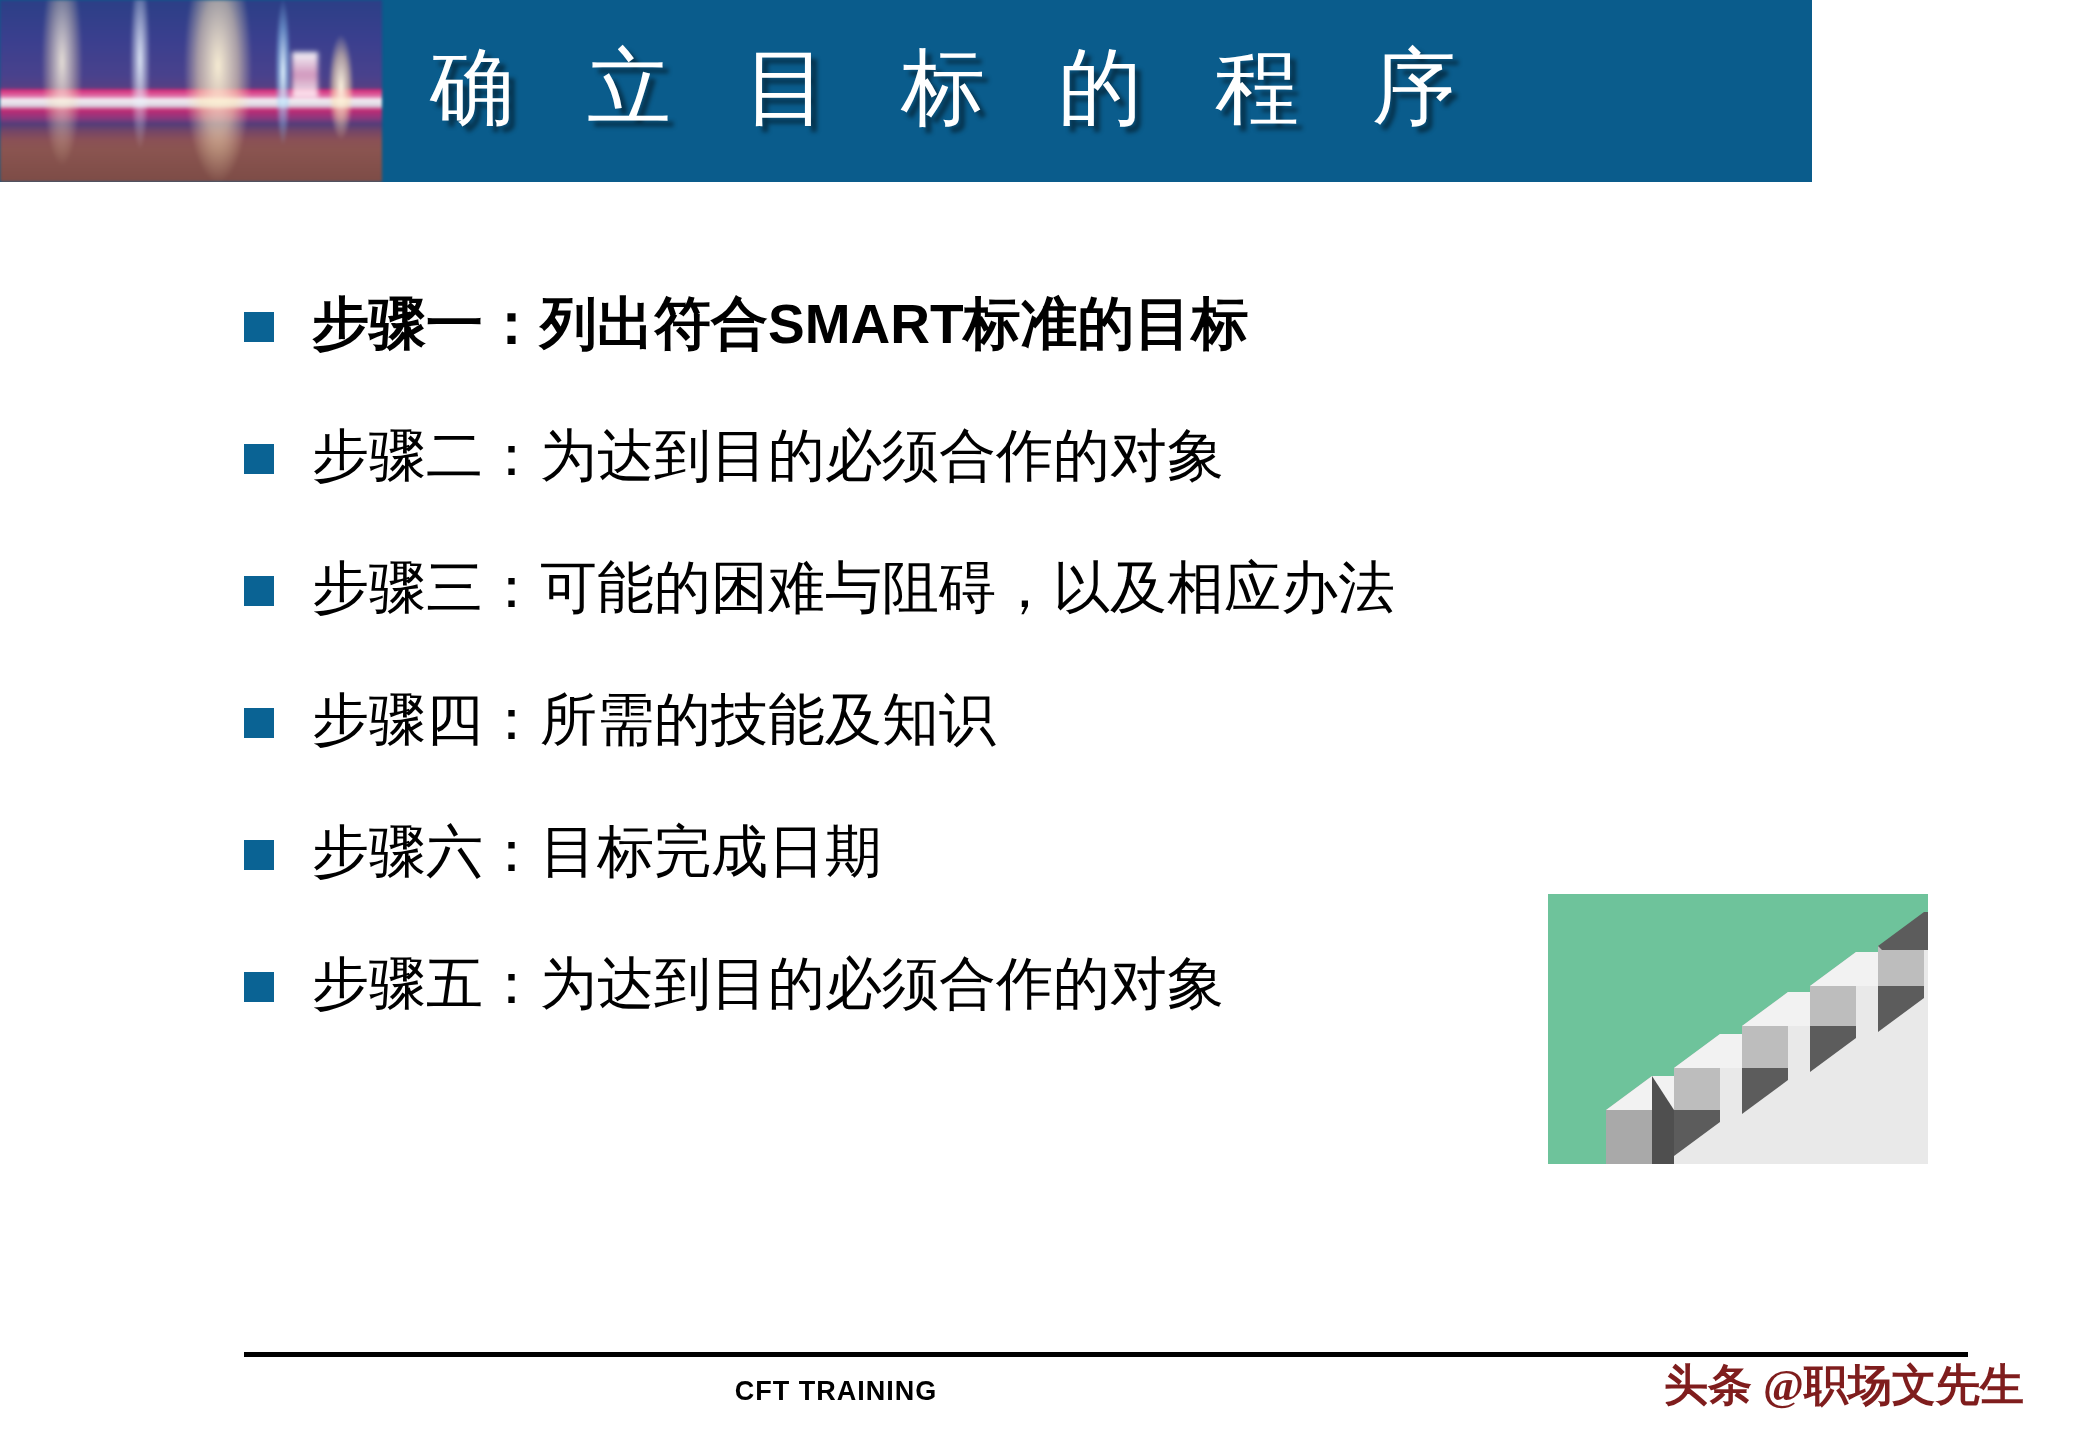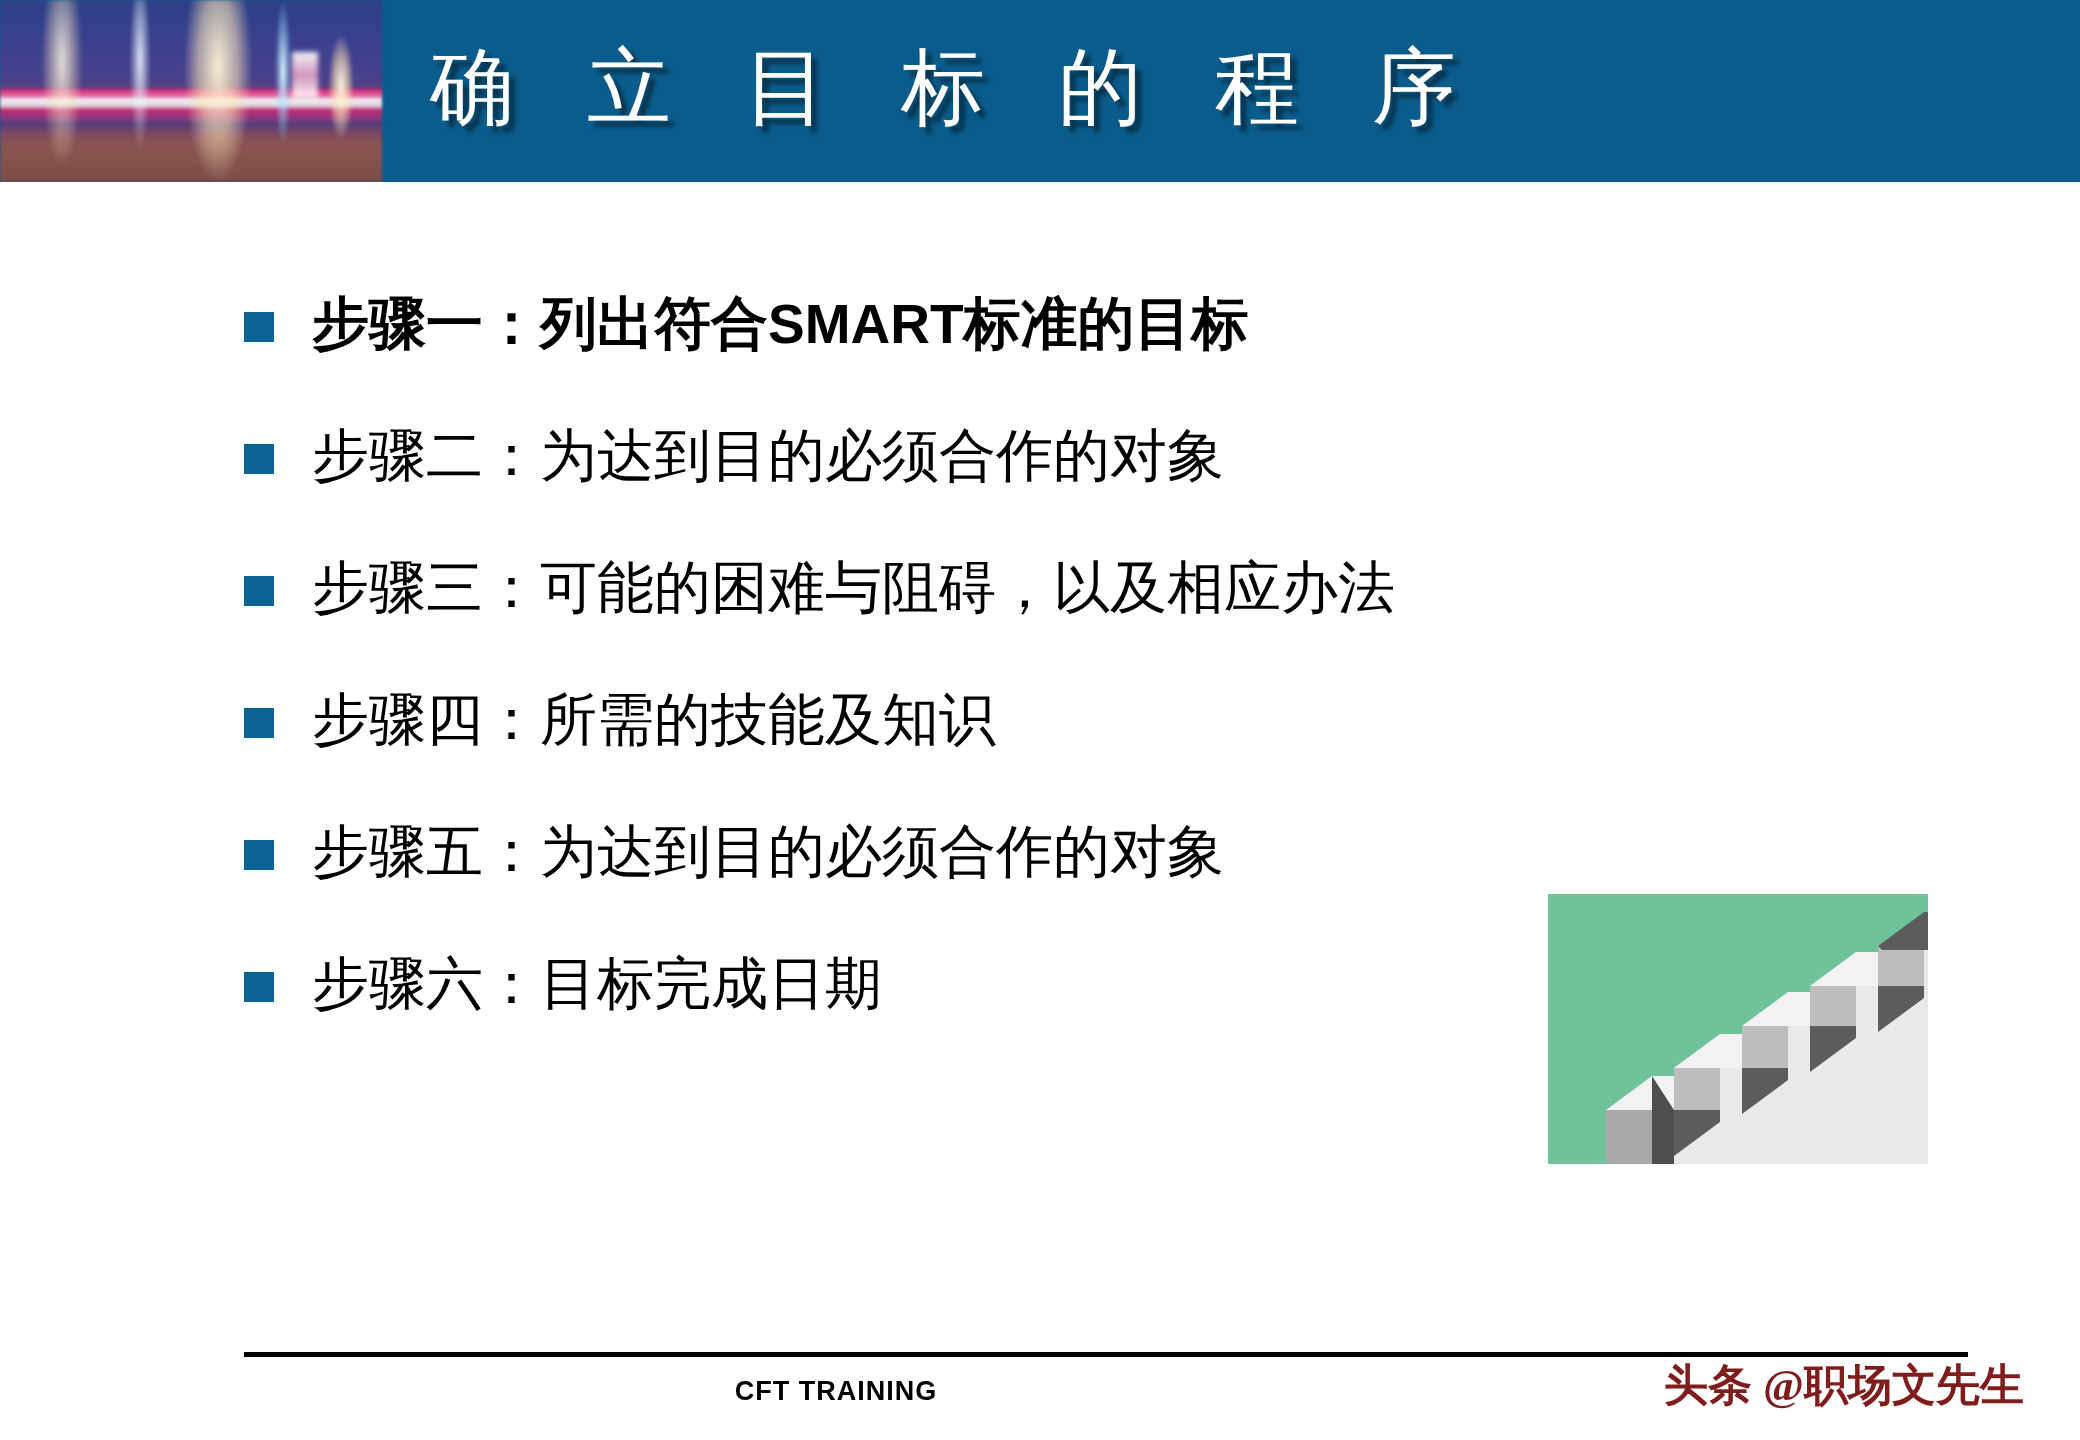--- a/index.html
+++ b/index.html
@@ -13,21 +13,21 @@
     position: relative;
     overflow: hidden;
     font-family: "Liberation Serif", "DejaVu Serif", serif;
   }
 
   
   .header-bar {
     position: absolute;
     left: 0;
     top: 0;
-    width: 2080px;
+    width: 1812px;
     height: 182px;
     background: #0a5c8c;
     overflow: hidden;
   }
 
   
   .header-photo {
     position: absolute;
     left: 0;
     top: 0;
@@ -208,26 +208,26 @@
       <span class="bullet-text"><span>步骤三：可能的困难与阻碍，以及相应办法</span></span>
     </div>
 
     <div class="bullet-row">
       <span class="bullet-marker"></span>
       <span class="bullet-text"><span>步骤四：所需的技能及知识</span></span>
     </div>
 
     <div class="bullet-row">
       <span class="bullet-marker"></span>
+      <span class="bullet-text"><span>步骤六：目标完成日期</span></span>
+    </div>
+
+    <div class="bullet-row">
+      <span class="bullet-marker"></span>
       <span class="bullet-text"><span>步骤五：为达到目的必须合作的对象</span></span>
-    </div>
-
-    <div class="bullet-row">
-      <span class="bullet-marker"></span>
-      <span class="bullet-text"><span>步骤六：目标完成日期</span></span>
     </div>
 
   </div>
 
   <div class="stairs">
     <svg width="380" height="270" viewBox="0 0 380 270">
 
       <rect x="0" y="0" width="380" height="270" fill="#6ec39b"></rect>
 
       <polygon points="380,52 380,270 58,270 58,216 126,216 126,174 194,174 194,132 262,132 262,92 330,92 330,52" fill="#e9e9e9"></polygon>

